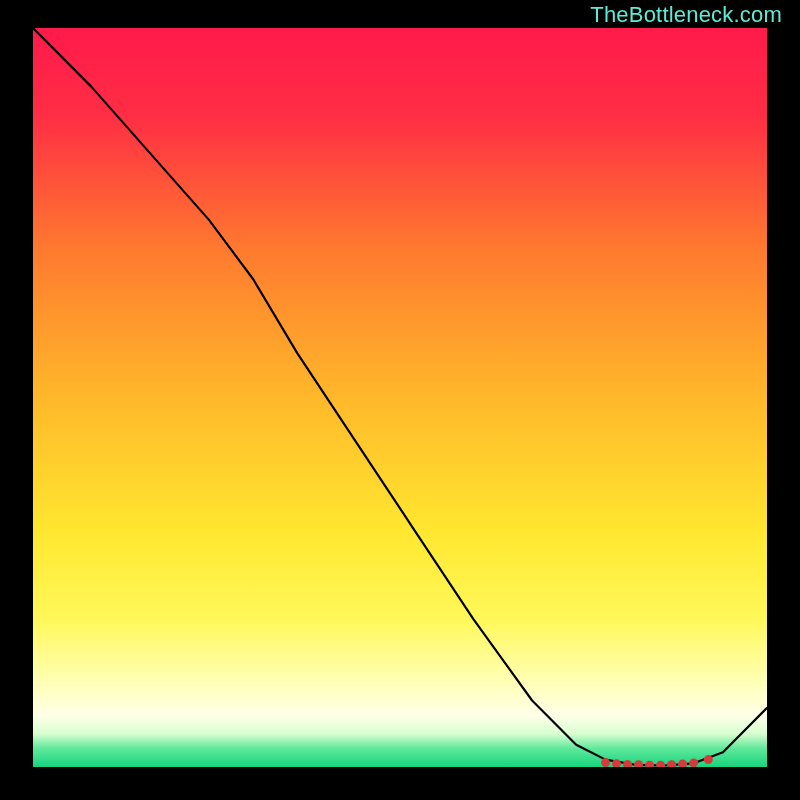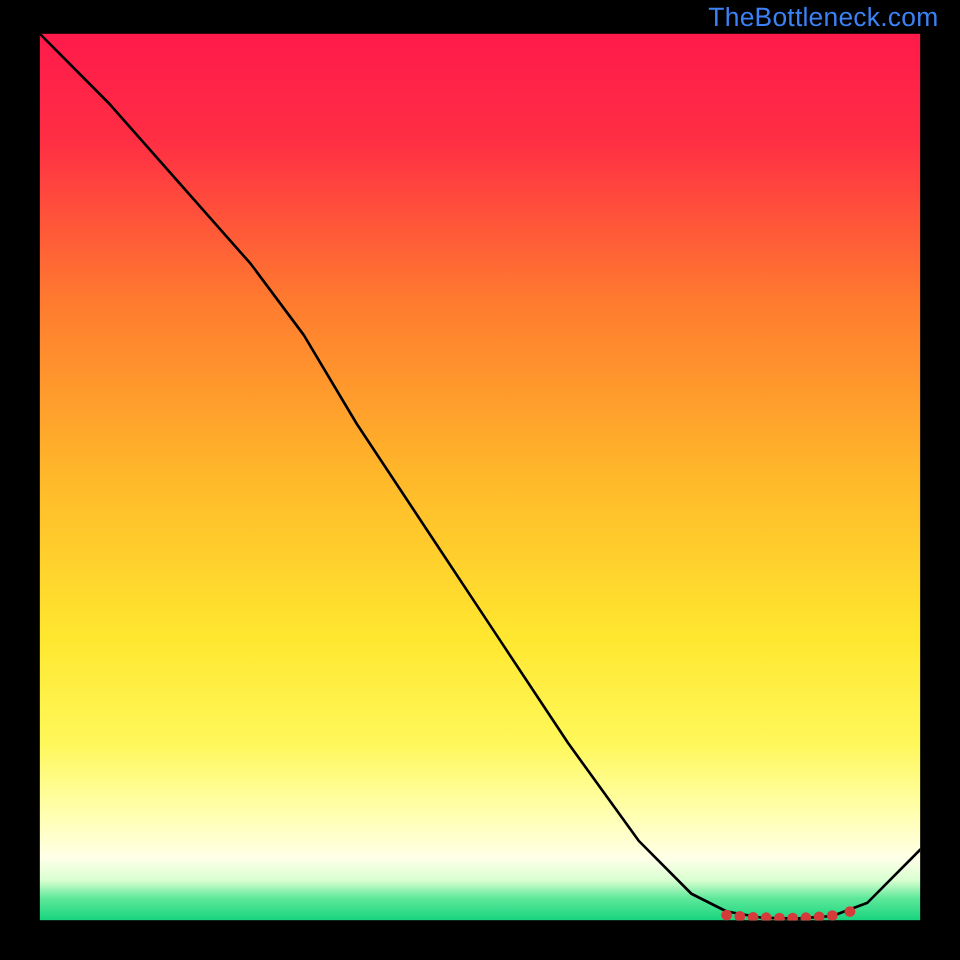--- a/index.html
+++ b/index.html
@@ -14,21 +14,21 @@
   .frame {
     position: relative;
     width: 800px;
     height: 800px;
   }
   .attribution {
     position: absolute;
     top: 2px;
     right: 18px;
     font-size: 22px;
-    color: #3b82f6;
+    color: #5eead4;
     letter-spacing: 0.2px;
   }
   .plot {
     position: absolute;
     left: 33px;
     top: 28px;
     width: 734px;
     height: 739px;
   }
   svg {

